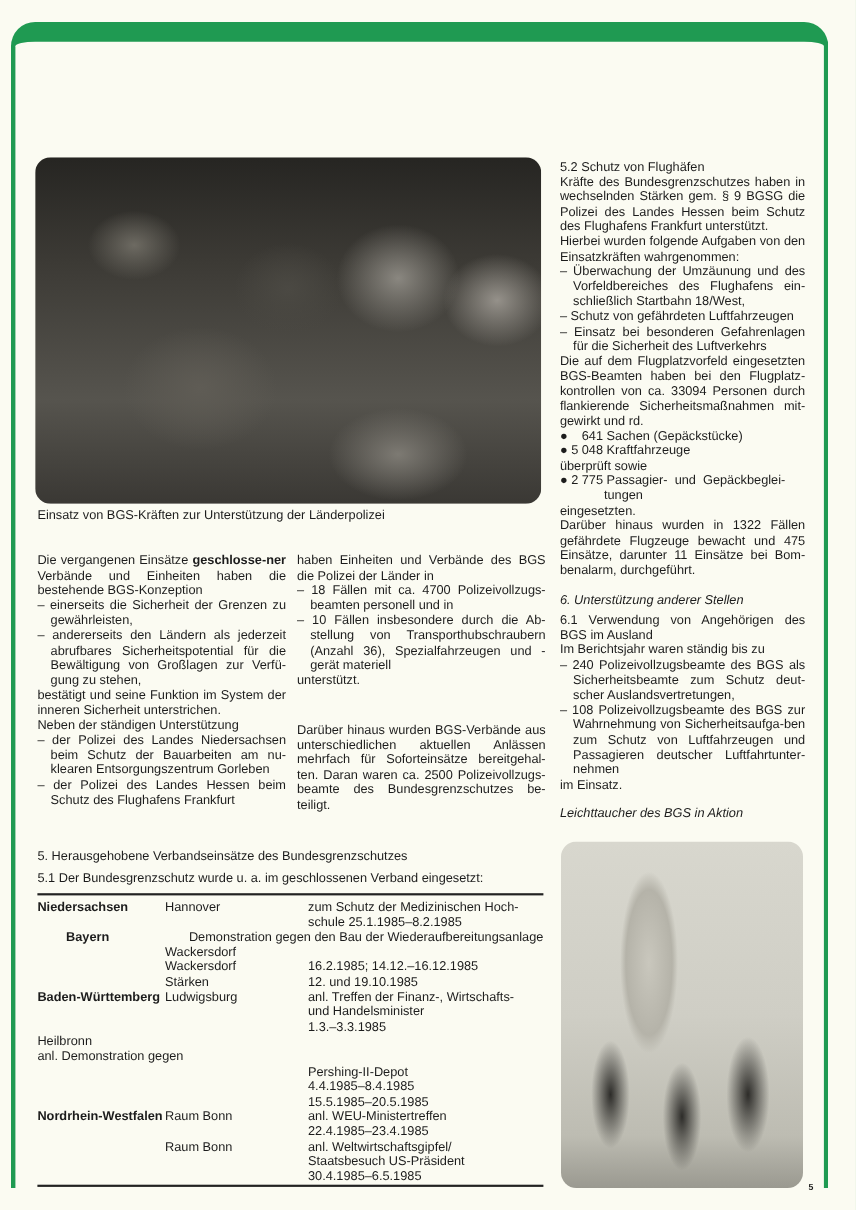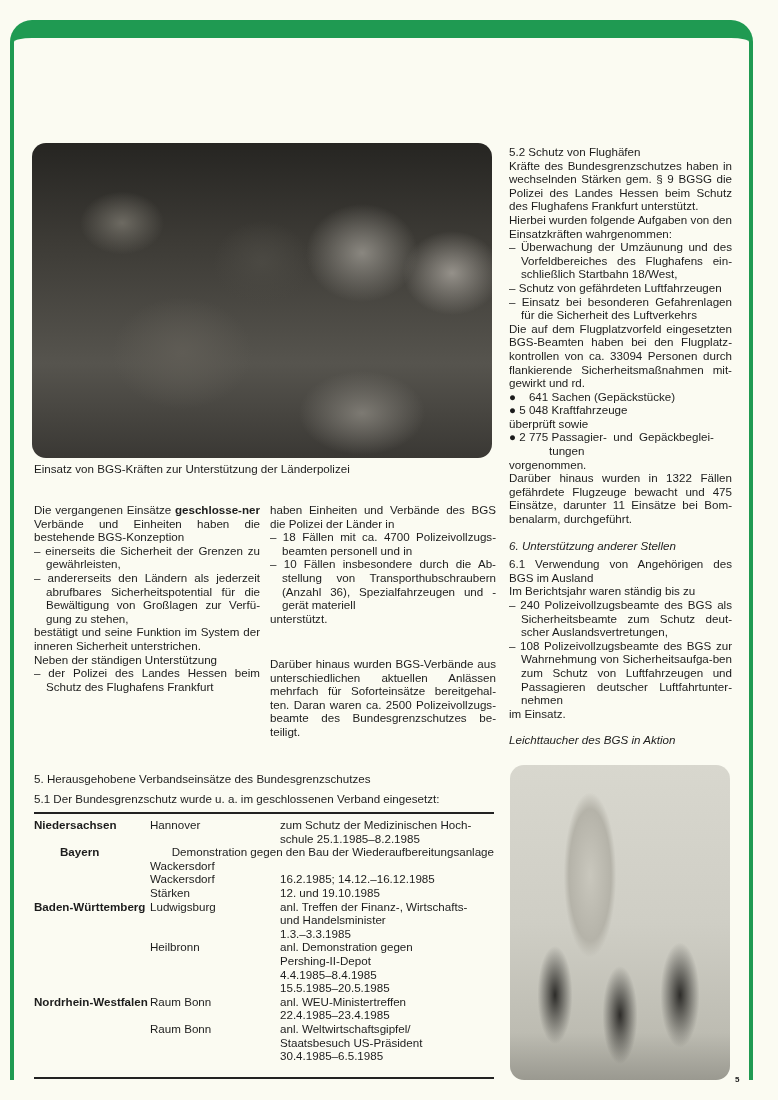--- a/index.html
+++ b/index.html
@@ -65,20 +65,21 @@
 
 <div class="photo photo-crowd" title="Photo: BGS officers and demonstrators in a scuffle at night"></div>
 <div class="caption" style="left:34px; top:462px;">Einsatz von BGS-Kräften zur Unterstützung der Länderpolizei</div>
 
 <div class="col" style="left:34px; top:503px; width:226px;">
   <p><span>Die vergangenen Einsätze </span><b>geschlosse-ner</b><span> Verbände und Einheiten haben die bestehende BGS-Konzeption</span></p>
   <p class="dash">– einerseits die Sicherheit der Grenzen zu gewährleisten,</p>
   <p class="dash">– andererseits den Ländern als jederzeit abrufbares Sicherheitspotential für die Bewältigung von Großlagen zur Verfü-gung zu stehen,</p>
   <p>bestätigt und seine Funktion im System der inneren Sicherheit unterstrichen.</p>
   <p>Neben der ständigen Unterstützung</p>
+  <p class="dash">– der Polizei des Landes Niedersachsen beim Schutz der Bauarbeiten am nu-klearen Entsorgungszentrum Gorleben</p>
   <p class="dash">– der Polizei des Landes Hessen beim Schutz des Flughafens Frankfurt</p>
 </div>
 
 <div class="col" style="left:270px; top:503px; width:226px;">
   <p>haben Einheiten und Verbände des BGS die Polizei der Länder in</p>
   <p class="dash">– 18 Fällen mit ca. 4700 Polizeivollzugs-beamten personell und in</p>
   <p class="dash">– 10 Fällen insbesondere durch die Ab-stellung von Transporthubschraubern (Anzahl 36), Spezialfahrzeugen und -gerät materiell</p>
   <p>unterstützt.</p>
 </div>
 <div class="col" style="left:270px; top:657px; width:226px;">
@@ -91,21 +92,21 @@
   <p>Hierbei wurden folgende Aufgaben von den Einsatzkräften wahrgenommen:</p>
   <p class="dash">– Überwachung der Umzäunung und des Vorfeldbereiches des Flughafens ein-schließlich Startbahn 18/West,</p>
   <p class="dash">– Schutz von gefährdeten Luftfahrzeugen</p>
   <p class="dash">– Einsatz bei besonderen Gefahrenlagen für die Sicherheit des Luftverkehrs</p>
   <p>Die auf dem Flugplatzvorfeld eingesetzten BGS-Beamten haben bei den Flugplatz-kontrollen von ca. 33094 Personen durch flankierende Sicherheitsmaßnahmen mit-gewirkt und rd.</p>
   <p class="bullet-line" style="white-space:pre;">●    641 Sachen (Gepäckstücke)</p>
   <p class="bullet-line">● 5 048 Kraftfahrzeuge</p>
   <p>überprüft sowie</p>
   <p class="bullet-line" style="white-space:pre;">● 2 775 Passagier-  und  Gepäckbeglei-</p>
   <p class="indent2">tungen</p>
-  <p>vorgenommen.</p>
+  <p>eingesetzten.</p>
   <p>Darüber hinaus wurden in 1322 Fällen gefährdete Flugzeuge bewacht und 475 Einsätze, darunter 11 Einsätze bei Bom-benalarm, durchgeführt.</p>
   <div class="gap"></div>
   <p class="heading-it">6. Unterstützung anderer Stellen</p>
   <div style="height:5px"></div>
   <p>6.1 Verwendung von Angehörigen des BGS im Ausland</p>
   <p>Im Berichtsjahr waren ständig bis zu</p>
   <p class="dash">– 240 Polizeivollzugsbeamte des BGS als Sicherheitsbeamte zum Schutz deut-scher Auslandsvertretungen,</p>
   <p class="dash">– 108 Polizeivollzugsbeamte des BGS zur Wahrnehmung von Sicherheitsaufga-ben zum Schutz von Luftfahrzeugen und Passagieren deutscher Luftfahrtunter-nehmen</p>
   <p>im Einsatz.</p>
   <div class="gap"></div>
@@ -156,21 +157,21 @@
     <div class="trow" style="min-height: 13.6px;">
       <div class="tc1"></div>
       <div class="tc2"></div>
       <div class="tc3">und Handelsminister</div>
     </div>
     <div class="trow" style="min-height: 13.6px;">
       <div class="tc1"></div>
       <div class="tc2"></div>
       <div class="tc3">1.3.–3.3.1985</div>
     </div>
-    <div class="trow" style="min-height: 13.6px;">
+    <div class="trow" style="min-height: 13.6px; flex-direction: column;">
       <div class="tc1"></div>
       <div class="tc2">Heilbronn</div>
       <div class="tc3">anl. Demonstration gegen</div>
     </div>
     <div class="trow" style="min-height: 13.6px;">
       <div class="tc1"></div>
       <div class="tc2"></div>
       <div class="tc3">Pershing-II-Depot</div>
     </div>
     <div class="trow" style="min-height: 13.6px;">

